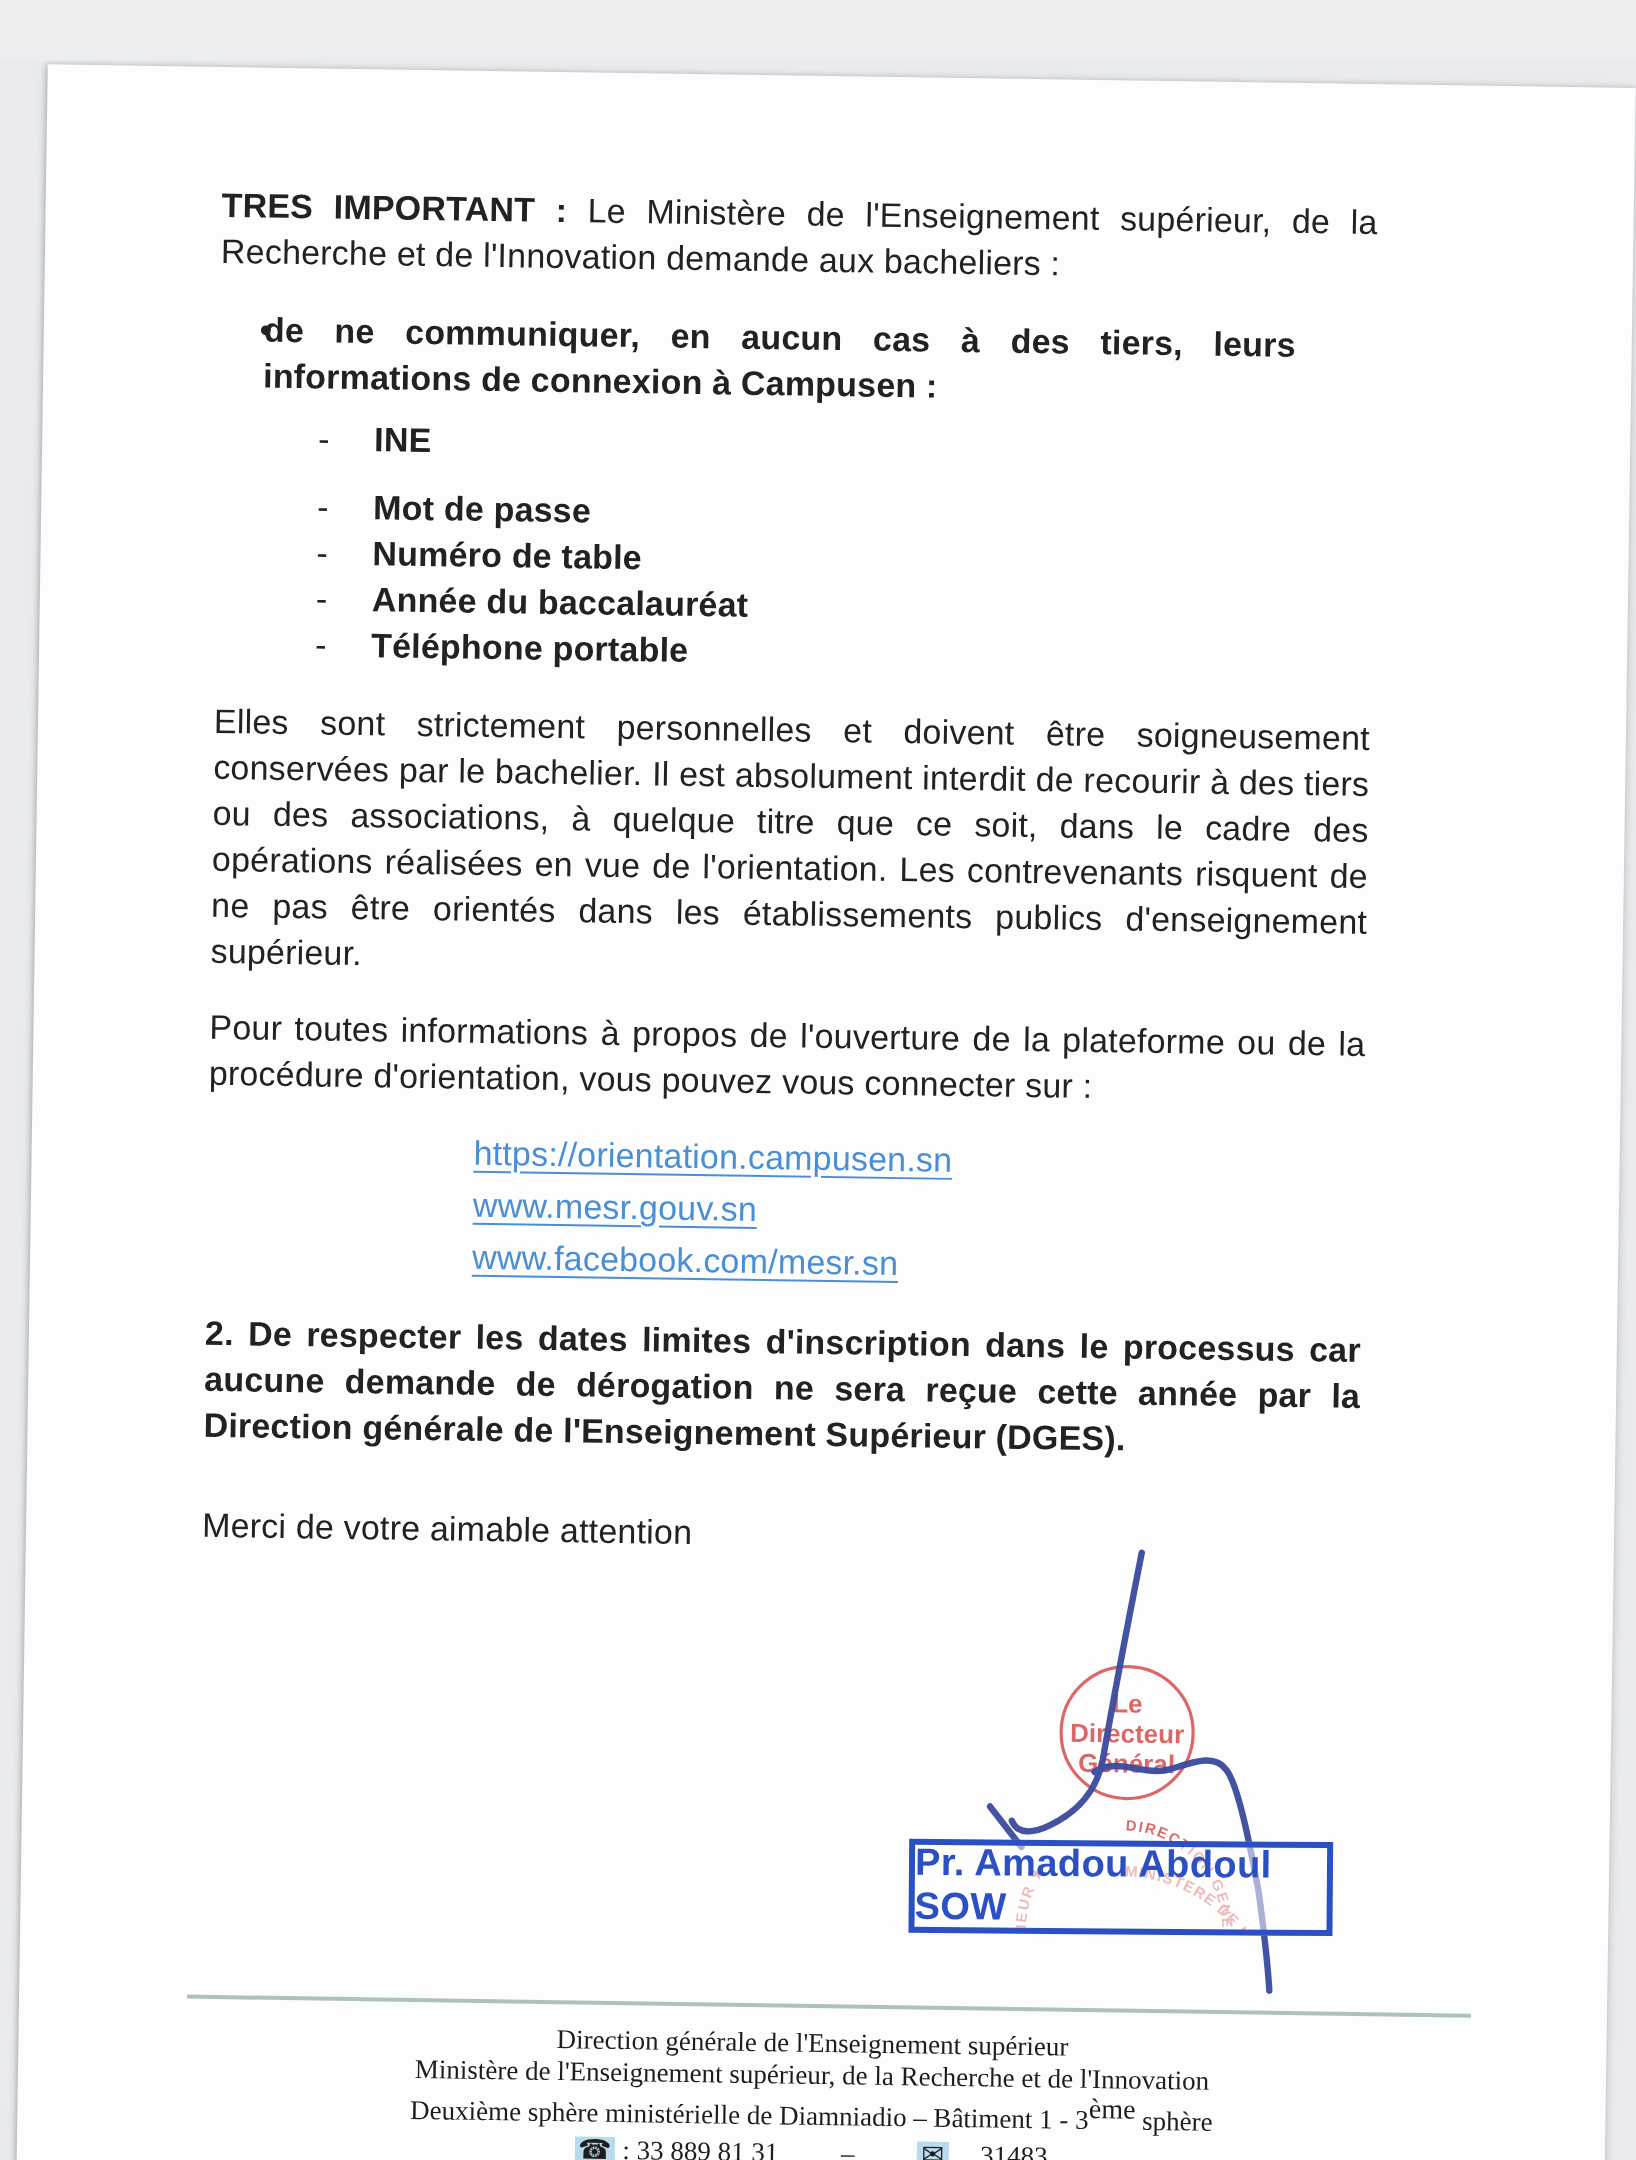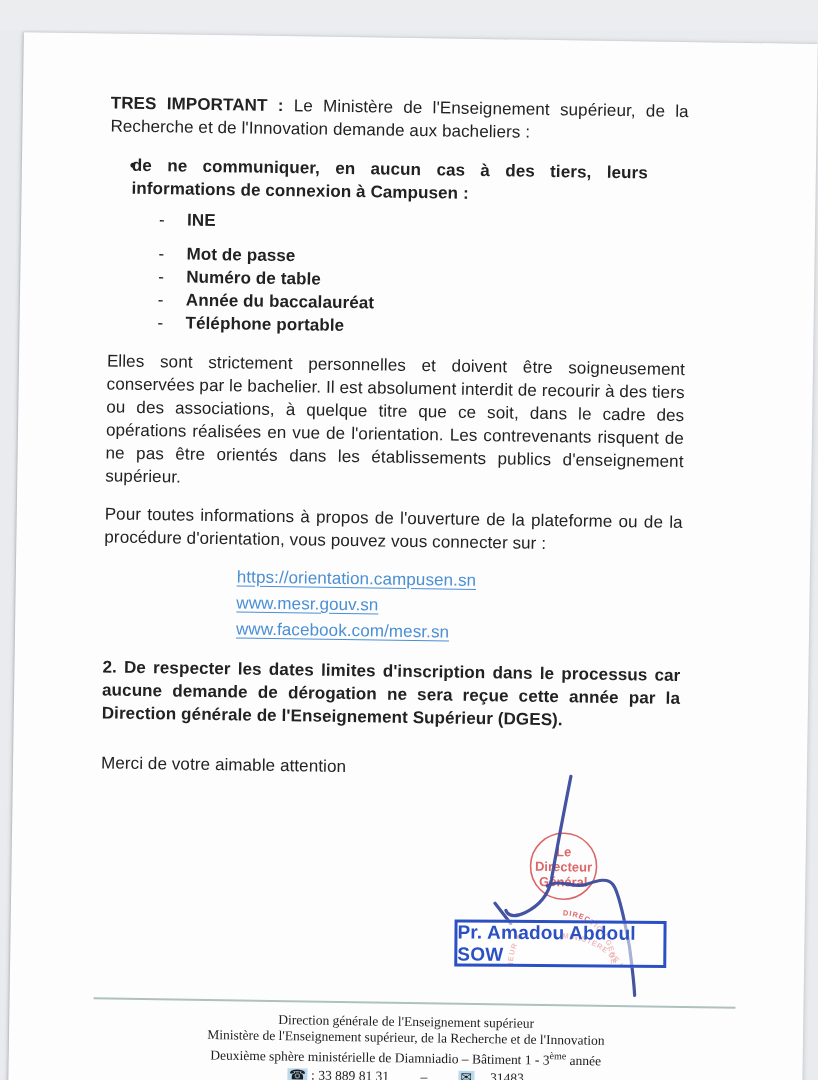--- a/index.html
+++ b/index.html
@@ -67,21 +67,21 @@
 
   .footer-rule {
     position: absolute; left: 84px; top: 964px; width: 642px; height: 2px;
     background: #aec1be;
   }
   .footer {
     position: absolute; left: 0; top: 976px; width: 794px;
     text-align: center; font-family: "Liberation Serif", serif;
     color: #1d1d1f; font-size: 13.5px; line-height: 16px;
   }
-  .footer sup { font-size: 10px; }
+  .footer sup { font-size: 14px; }
   .contact-line { margin-top: 2px; }
   .glyph-hl {
     display: inline-block; background: #b9d9ec; padding: 0 2px; line-height: 14px;
   }
   .contact-sep { display: inline-block; margin: 0 28px; }
   .mail-part { display: inline-block; margin-left: 6px; }
 </style>
 </head>
 <body>
 
@@ -164,21 +164,21 @@
 
     <div class="name-box">
       <span>Pr. Amadou Abdoul SOW</span>
     </div>
 
     <div class="footer-rule"></div>
 
     <div class="footer">
       <div>Direction générale de l'Enseignement supérieur</div>
       <div>Ministère de l'Enseignement supérieur, de la Recherche et de l'Innovation</div>
-      <div><span>Deuxième sphère ministérielle de Diamniadio – Bâtiment 1 - 3</span><sup>ème</sup><span> année</span></div>
+      <div><span>Deuxième sphère ministérielle de Diamniadio – Bâtiment 1 - 3</span><sup>ème</sup><span> sphère</span></div>
       <div class="contact-line">
         <span class="glyph-hl">☎</span>
         <span>: 33 889 81 31</span>
         <span class="contact-sep">–</span>
         <span class="glyph-hl">✉</span>
         <span class="mail-part">. 31483</span>
       </div>
     </div>
 
   </div>

